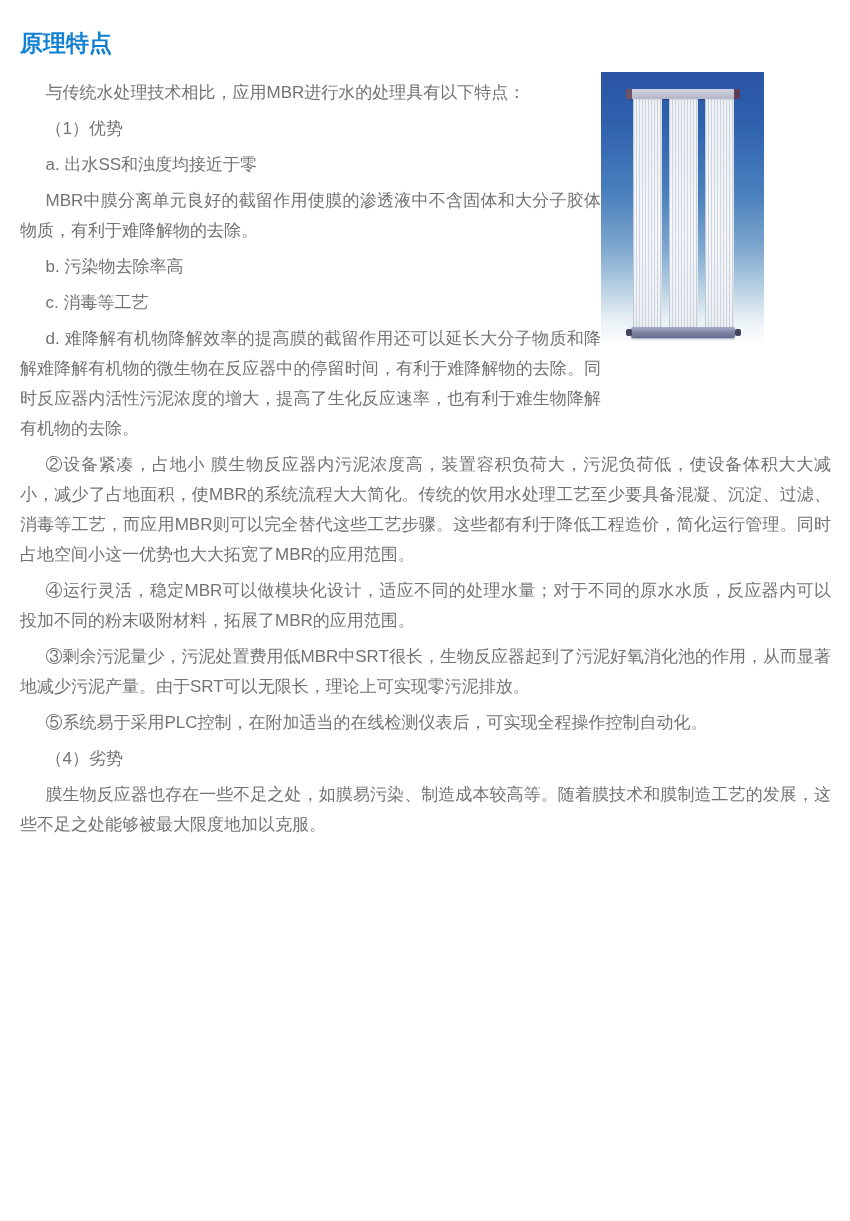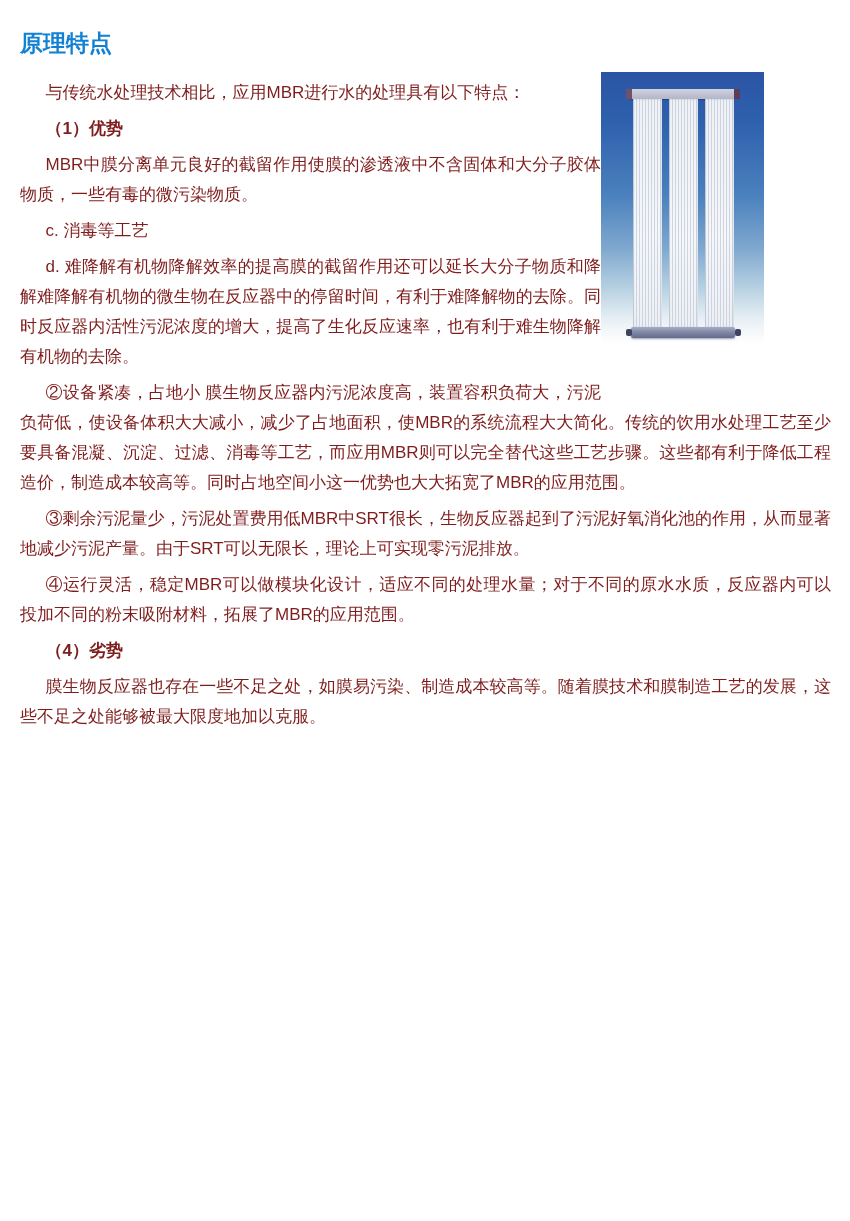--- a/index.html
+++ b/index.html
@@ -24,26 +24,26 @@
     margin: 0 0 20px 0;
     font-size: 23px;
     line-height: 30px;
     font-weight: bold;
     color: #1181d3;
   }
   .para, .sec-heading {
     margin: 0 0 6px 0;
     font-size: 17px;
     line-height: 30px;
-    color: #7f1d1d;
+    color: #737373;
     text-align: justify;
     text-indent: 1.5em;
   }
   .sec-heading {
-    font-weight: bold;
+    font-weight: normal;
   }
 
   
   .figure-float {
     float: right;
     width: 163px;
     height: 272px;
     margin: -6px 67px 58px 0;
     position: relative;
   }
@@ -135,22 +135,25 @@
         <div class="curtain"></div>
         <div class="curtain"></div>
         <div class="curtain"></div>
       </div>
       <div class="module-footer-bar"></div>
     </div>
   </div>
 
   <p class="para">与传统水处理技术相比，应用MBR进行水的处理具有以下特点：</p>
   <p class="sec-heading">（1）优势</p>
-  <p class="para">MBR中膜分离单元良好的截留作用使膜的渗透液中不含固体和大分子胶体物质，一些有毒的微污染物质。</p>
+  <p class="para">a. 出水SS和浊度均接近于零</p>
+  <p class="para">MBR中膜分离单元良好的截留作用使膜的渗透液中不含固体和大分子胶体物质，有利于难降解物的去除。</p>
+  <p class="para">b. 污染物去除率高</p>
   <p class="para">c. 消毒等工艺</p>
   <p class="para">d. 难降解有机物降解效率的提高膜的截留作用还可以延长大分子物质和降解难降解有机物的微生物在反应器中的停留时间，有利于难降解物的去除。同时反应器内活性污泥浓度的增大，提高了生化反应速率，也有利于难生物降解有机物的去除。</p>
-  <p class="para">②设备紧凑，占地小 膜生物反应器内污泥浓度高，装置容积负荷大，污泥负荷低，使设备体积大大减小，减少了占地面积，使MBR的系统流程大大简化。传统的饮用水处理工艺至少要具备混凝、沉淀、过滤、消毒等工艺，而应用MBR则可以完全替代这些工艺步骤。这些都有利于降低工程造价，制造成本较高等。同时占地空间小这一优势也大大拓宽了MBR的应用范围。</p>
+  <p class="para">②设备紧凑，占地小 膜生物反应器内污泥浓度高，装置容积负荷大，污泥负荷低，使设备体积大大减小，减少了占地面积，使MBR的系统流程大大简化。传统的饮用水处理工艺至少要具备混凝、沉淀、过滤、消毒等工艺，而应用MBR则可以完全替代这些工艺步骤。这些都有利于降低工程造价，简化运行管理。同时占地空间小这一优势也大大拓宽了MBR的应用范围。</p>
+  <p class="para">④运行灵活，稳定MBR可以做模块化设计，适应不同的处理水量；对于不同的原水水质，反应器内可以投加不同的粉末吸附材料，拓展了MBR的应用范围。</p>
   <p class="para">③剩余污泥量少，污泥处置费用低MBR中SRT很长，生物反应器起到了污泥好氧消化池的作用，从而显著地减少污泥产量。由于SRT可以无限长，理论上可实现零污泥排放。</p>
-  <p class="para">④运行灵活，稳定MBR可以做模块化设计，适应不同的处理水量；对于不同的原水水质，反应器内可以投加不同的粉末吸附材料，拓展了MBR的应用范围。</p>
+  <p class="para">⑤系统易于采用PLC控制，在附加适当的在线检测仪表后，可实现全程操作控制自动化。</p>
   <p class="sec-heading">（4）劣势</p>
   <p class="para">膜生物反应器也存在一些不足之处，如膜易污染、制造成本较高等。随着膜技术和膜制造工艺的发展，这些不足之处能够被最大限度地加以克服。</p>
 
 </div>
 
 </body></html>

